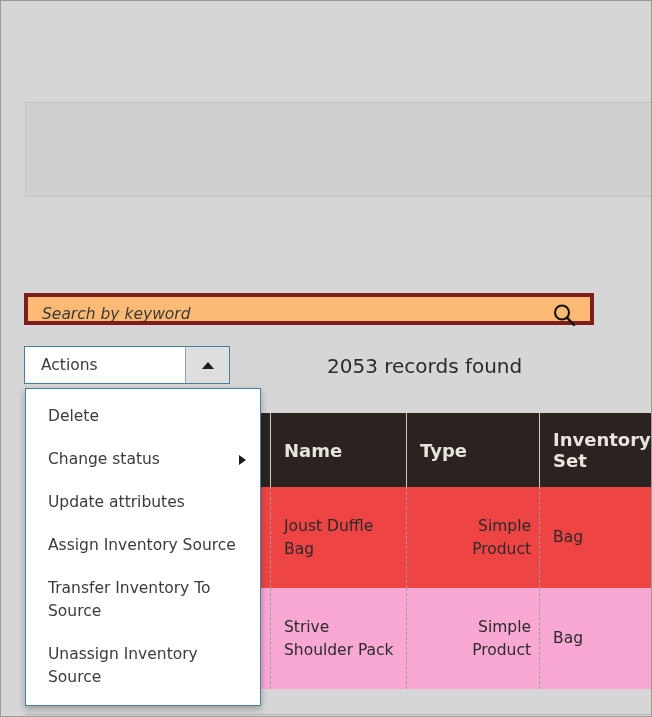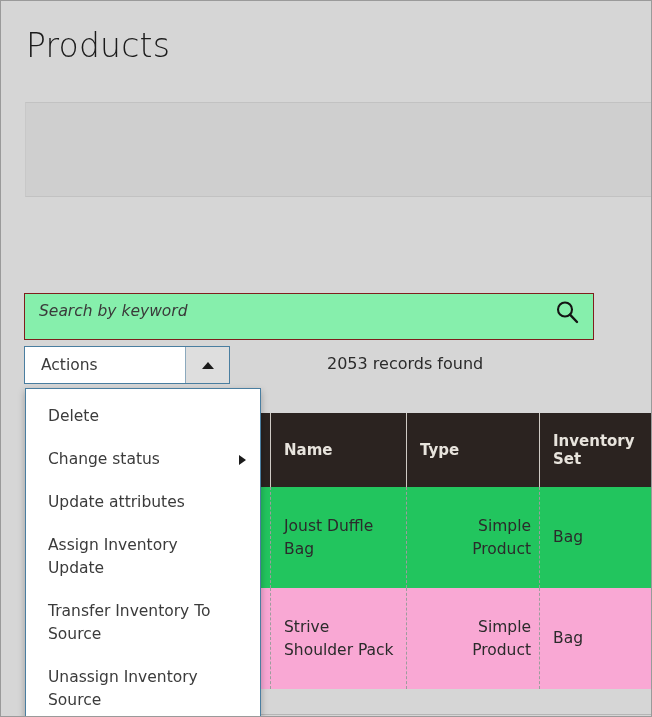--- a/index.html
+++ b/index.html
@@ -36,23 +36,23 @@
     background: #cfcfcf;
     border-top: 1px solid #c2c2c2;
     border-left: 1px solid #c8c8c8;
     border-bottom: 1px solid #c2c2c2;
   }
 
   
   #search-row {
     position: absolute;
     left: 23px; top: 292px;
-    width: 570px; height: 47px;
-    border: 1px solid #7f1d1d;
-    background: #86efac;
+    width: 570px; height: 32px;
+    border: 4px solid #7f1d1d;
+    background: #fdba74;
   }
   #search-input {
     position: absolute;
     left: 0; top: 0;
     width: 520px; height: 34px;
     background: transparent;
     border: 0;
     outline: none;
     padding: 0 14px;
     font-family: "DejaVu Sans", "Liberation Sans", sans-serif;
@@ -101,21 +101,21 @@
     width: 0; height: 0;
     border-left: 6px solid transparent;
     border-right: 6px solid transparent;
     border-bottom: 7px solid #1b1b1b;
   }
 
   
   #records-found {
     position: absolute;
     left: 326px; top: 353px;
-    font-size: 16px;
+    font-size: 20px;
     color: #2b2b2b;
   }
 
   
   #actions-menu {
     position: absolute;
     left: 24px; top: 387px;
     width: 236px;
     background: #ffffff;
     border: 1px solid #4a7ea0;
@@ -149,32 +149,32 @@
     z-index: 5;
   }
   .thead {
     display: flex;
     height: 74px;
     background: #2b2320;
   }
   .th {
     display: flex;
     align-items: center;
-    font-size: 15px;
+    font-size: 18px;
     font-weight: bold;
     color: #e8e4dd;
     padding-left: 13px;
     border-right: 1px solid #cfcac4;
   }
   .th:last-child { border-right: 0; }
 
   .trow {
     display: flex;
     min-height: 101px;
-    background: #22c55e;
+    background: #ef4444;
   }
   .trow.alt { background: #f9a8d4; }
   .td {
     display: flex;
     align-items: center;
     font-size: 15.5px;
     color: #2b2b2b;
     padding-left: 13px;
     padding-right: 8px;
     border-right: 1px dashed #9d9d9d;
@@ -196,21 +196,20 @@
     width: 628px; height: 1px;
     background: #b5b5b5;
     z-index: 4;
   }
 </style>
 </head>
 <body>
 
 <div id="root">
 
-  <div id="page-title">Products</div>
 
   <div id="top-panel"></div>
 
   <div id="search-row">
     <input id="search-input" type="text" placeholder="Search by keyword" style="">
     <span id="search-icon">
       <svg width="24" height="24" viewBox="0 0 24 24">
         <circle cx="10" cy="9.5" r="7" fill="none" stroke="#141414" stroke-width="2.1"></circle>
         <line x1="15" y1="14.6" x2="22" y2="22" stroke="#141414" stroke-width="2.4" stroke-linecap="round"></line>
       </svg>
@@ -261,21 +260,21 @@
       <span>Delete</span>
     </div>
     <div class="menu-item">
       <span>Change status</span>
       <span class="submenu-arrow"></span>
     </div>
     <div class="menu-item">
       <span>Update attributes</span>
     </div>
     <div class="menu-item">
-      <span>Assign Inventory Update</span>
+      <span>Assign Inventory Source</span>
     </div>
     <div class="menu-item">
       <span>Transfer Inventory To Source</span>
     </div>
     <div class="menu-item">
       <span>Unassign Inventory Source</span>
     </div>
   </div>
 
 </div>

